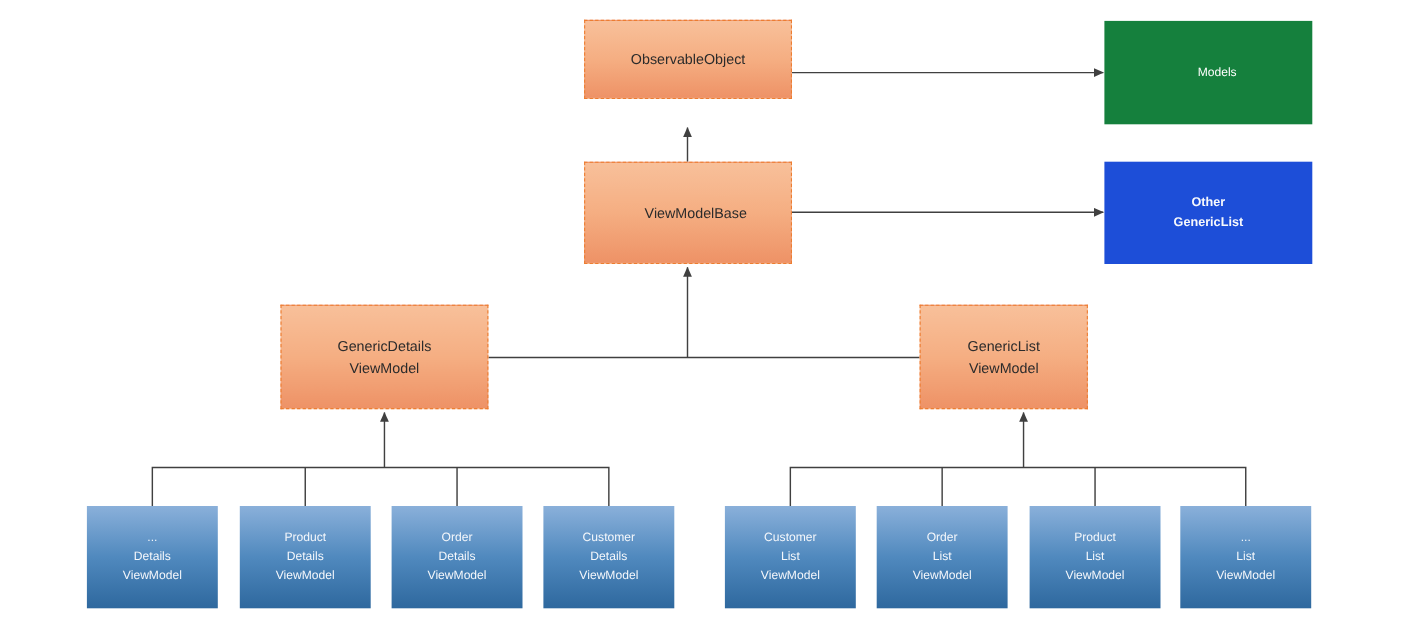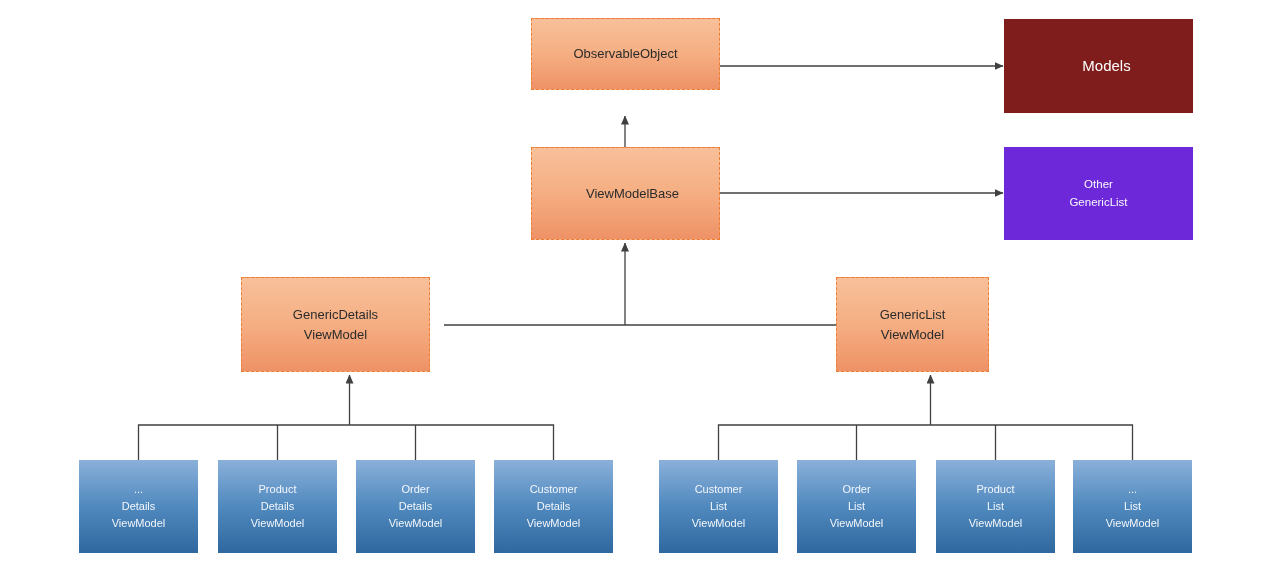--- a/index.html
+++ b/index.html
@@ -33,32 +33,33 @@
 
   .node--orange-dashed {
     background: linear-gradient(180deg, #f8c09a 0%, #f5ae82 50%, #ee9266 100%);
     border: 1.5px dashed #ED7D31;
     color: #2b2b2b;
     font-size: 13px;
     line-height: 1.5;
   }
 
   .node--yellow {
-    background: #7f1d1d;
+    background: #15803d;
     color: #fefefe;
-    font-size: 15px;
+    font-size: 11px;
     line-height: 1.5;
     padding-left: 16px;
   }
 
   .node--blue-flat {
-    background: #6d28d9;
+    background: #1d4ed8;
     color: #f6f8fc;
     font-size: 11.5px;
     line-height: 1.55;
+    font-weight: bold;
   }
 
   .node--blue-grad {
     background: linear-gradient(180deg, #8AB0DA 0%, #5089BE 50%, #2E689E 100%);
     color: #f4f7fb;
     font-size: 11px;
     line-height: 1.55;
   }
 
   .node__line { white-space: nowrap; }
@@ -96,21 +97,21 @@
     <div class="node node--yellow" style="left: 1004px; top: 19px; width: 189px; height: 94px;">
       <div class="node__line">Models</div>
     </div>
     <div class="node node--orange-dashed" style="left: 531px; top: 147px; width: 189px; height: 93px; padding-left: 14px;">
       <div class="node__line">ViewModelBase</div>
     </div>
     <div class="node node--blue-flat" style="left: 1004px; top: 147px; width: 189px; height: 93px;">
       <div class="node__line">Other</div>
       <div class="node__line">GenericList</div>
     </div>
-    <div class="node node--orange-dashed" style="left: 241px; top: 277px; width: 189px; height: 95px;">
+    <div class="node node--orange-dashed" style="left: 255px; top: 277px; width: 189px; height: 95px;">
       <div class="node__line">GenericDetails</div>
       <div class="node__line">ViewModel</div>
     </div>
     <div class="node node--orange-dashed" style="left: 836px; top: 277px; width: 153px; height: 95px;">
       <div class="node__line">GenericList</div>
       <div class="node__line">ViewModel</div>
     </div>
     <div class="node node--blue-grad" style="left: 79px; top: 460px; width: 119px; height: 93px;">
       <div class="node__line">...</div>
       <div class="node__line">Details</div>

